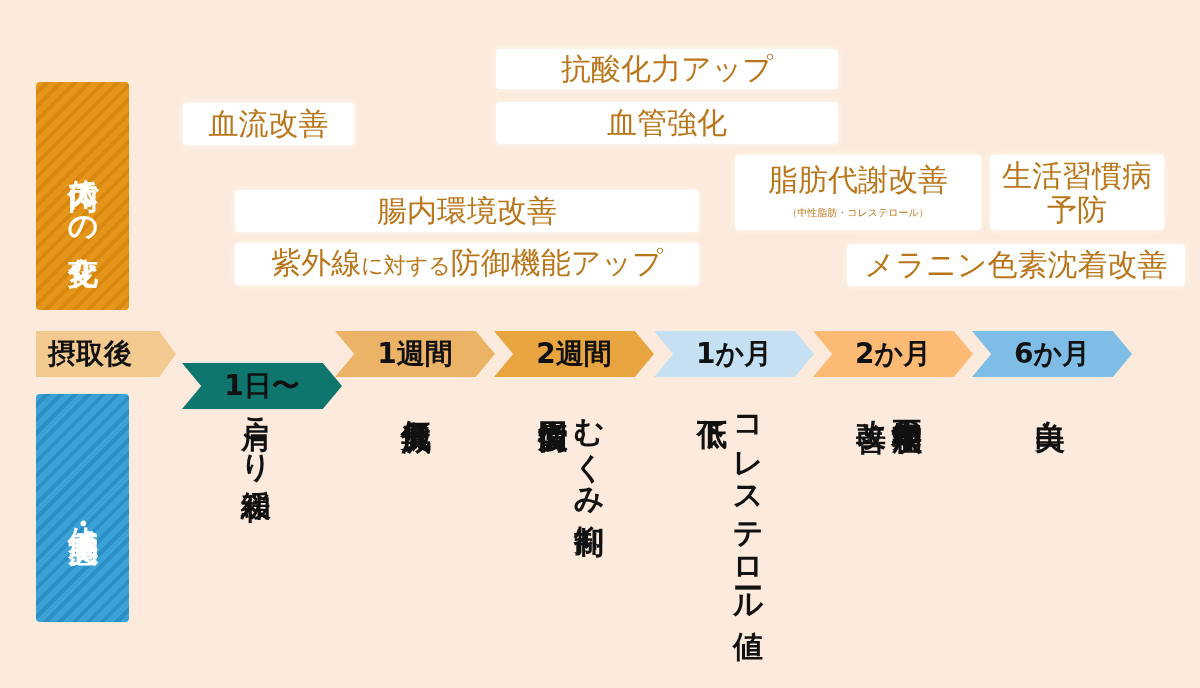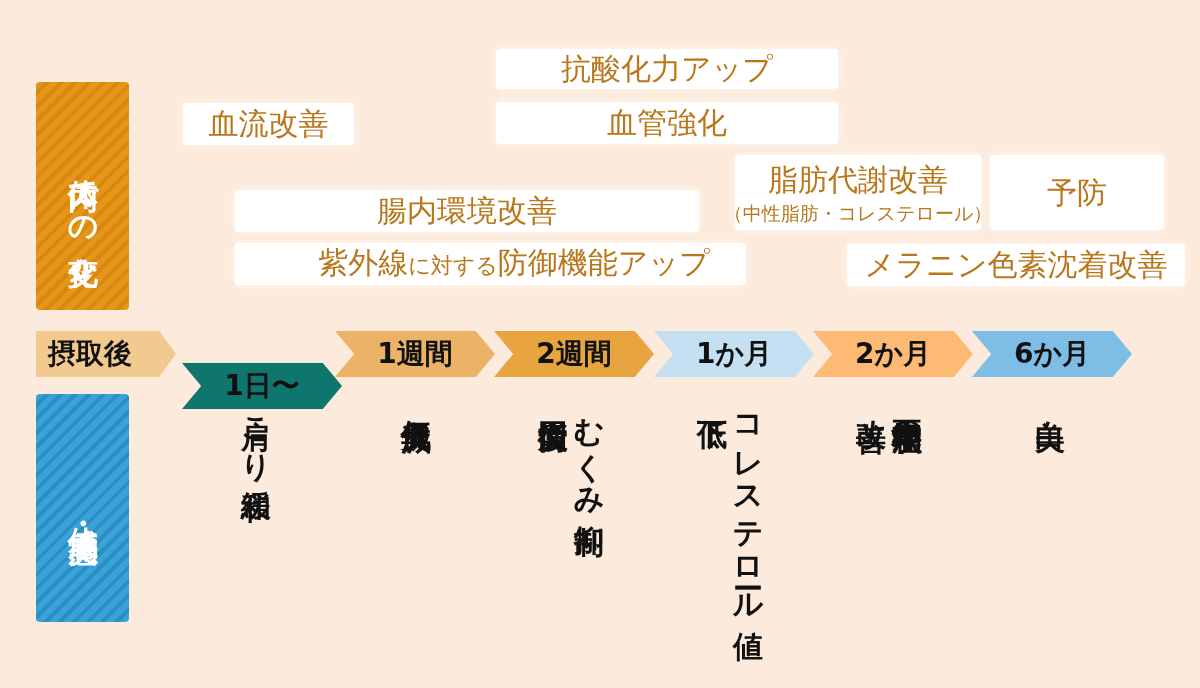--- a/index.html
+++ b/index.html
@@ -24,21 +24,21 @@
     left:36px; top:394px; width:93px; height:228px;
     background:repeating-linear-gradient(135deg,#3aa2d6 0 6px,#2b8fc6 6px 10px);
   }
   .box {
     position:absolute; background:#fff; border-radius:4px;
     color:#b9761a; display:flex; flex-direction:column;
     align-items:center; justify-content:center; text-align:right;
     box-shadow:0 0 6px rgba(255,255,255,0.7);
   }
   .box .main { font-size:30px; line-height:34px; white-space:nowrap; }
-  .box .sub { font-size:19px; line-height:18px; white-space:nowrap; }
+  .box .sub { font-size:10px; line-height:18px; white-space:nowrap; }
   .box .small { font-size:22px; }
   .arrow {
     position:absolute; top:331px; height:46px;
     clip-path:polygon(0 0, 88% 0, 100% 50%, 88% 100%, 0 100%, 12% 50%);
     display:flex; align-items:center; justify-content:center;
     font-weight:bold; font-size:28px; color:#111;
   }
   .arrow.first { clip-path:polygon(0 0, 88% 0, 100% 50%, 88% 100%, 0 100%); }
   .feel {
     position:absolute; top:396px;
@@ -62,30 +62,31 @@
 </div>
 <div class="box" style="left:496px;top:49px;width:342px;height:40px;">
   <span class="main">抗酸化力アップ</span>
 </div>
 <div class="box" style="left:496px;top:102px;width:342px;height:42px;">
   <span class="main">血管強化</span>
 </div>
 <div class="box" style="left:235px;top:190px;width:464px;height:42px;">
   <span class="main">腸内環境改善</span>
 </div>
-<div class="box" style="left:235px;top:243px;width:464px;height:42px;padding-left:47px;">
+<div class="box" style="left:235px;top:243px;width:464px;height:42px;">
   <span class="main">
     <span>紫外線</span><span class="small">に対する</span><span>防御機能アップ</span>
   </span>
 </div>
 <div class="box" style="left:735px;top:155px;width:246px;height:75px;gap:7px;">
   <span class="main">脂肪代謝改善</span>
   <span class="sub">（中性脂肪・コレステロール）</span>
 </div>
 <div class="box" style="left:990px;top:155px;width:174px;height:75px;">
+  <span class="main">生活習慣病</span>
   <span class="main">予防</span>
 </div>
 <div class="box" style="left:826px;top:244px;width:338px;height:42px;margin-left:21px;">
   <span class="main">メラニン色素沈着改善</span>
 </div>
 
 <div class="arrow first" style="left:36px;width:140px;background:#f2c98f;">
   <span style="margin-right:32px;">摂取後</span>
 </div>
 <div class="arrow" style="left:182px;width:160px;background:#0f766e;margin-top:32px;">

